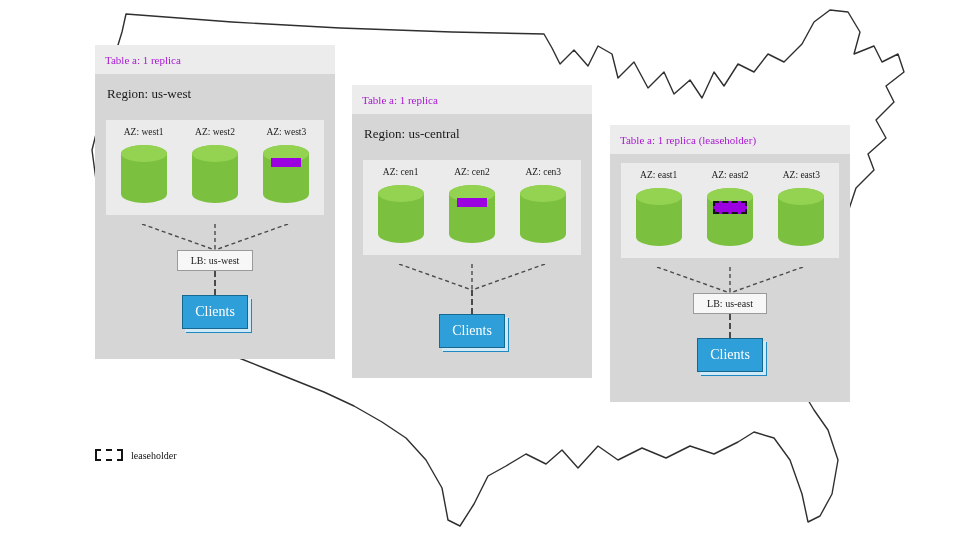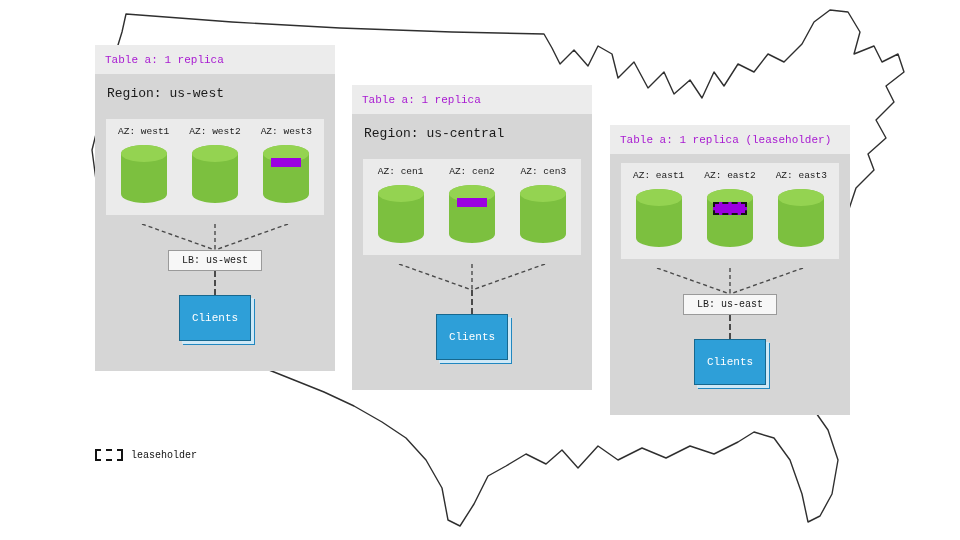--- a/index.html
+++ b/index.html
@@ -1,18 +1,18 @@
 <!DOCTYPE html>
 <html><head>
 <meta charset="utf-8">
 <style>
   html,body { margin:0; padding:0; background:#fff; }
   .stage {
     position:relative; width:960px; height:540px; background:#ffffff;
-    overflow:hidden; font-family:Liberation Mono, monospace;
+    overflow:hidden; font-family:Liberation Serif, serif;
   }
   .map { position:absolute; left:0; top:0; z-index:0; }
   .map path { fill:#ffffff; stroke:#2f2f2f; stroke-width:1.4; stroke-linejoin:round; }
 
   .panel { position:absolute; width:240px; background:#d6d6d6; z-index:2; }
   .panel-header {
     background:#ececec; padding:9px 8px 8px 10px; font-size:11px;
     color:#a81ad1; white-space:nowrap;
   }
   .panel-body { padding-bottom:30px; }
@@ -40,21 +40,21 @@
   .fanout { display:block; width:240px; height:26px; }
   .fanout line { stroke:#4a4a4a; stroke-width:1.4; stroke-dasharray:4 3; }
 
   .lb-box {
     width:max-content; margin:0 auto; background:#f7f7f7; border:1px solid #9a9a9a;
     padding:4px 13px; font-size:10px; color:#1a1a1a; white-space:nowrap;
   }
   .drop-line { width:0; height:24px; margin:0 auto; border-left:2px dashed #4a4a4a; }
   .clients-box {
     width:max-content; margin:0 auto; background:#2e9fd8; border:1px solid #17688f;
-    color:#ffffff; font-size:11px; padding:16px 12px; white-space:nowrap;
+    color:#ffffff; font-size:14px; padding:8px 12px; white-space:nowrap;
     box-shadow:3px 3px 0 #cfe9f7, 4px 4px 0 #2187c0;
   }
 
   .legend { position:absolute; left:95px; top:449px; display:flex; align-items:center; gap:8px; z-index:2;text-align:right; }
   .legend-swatch { width:24px; height:8px; border:2px dashed #141414; background:#ffffff; }
   .legend-label { font-size:10px; color:#111111; }
 </style>
 </head>
 <body>
 

